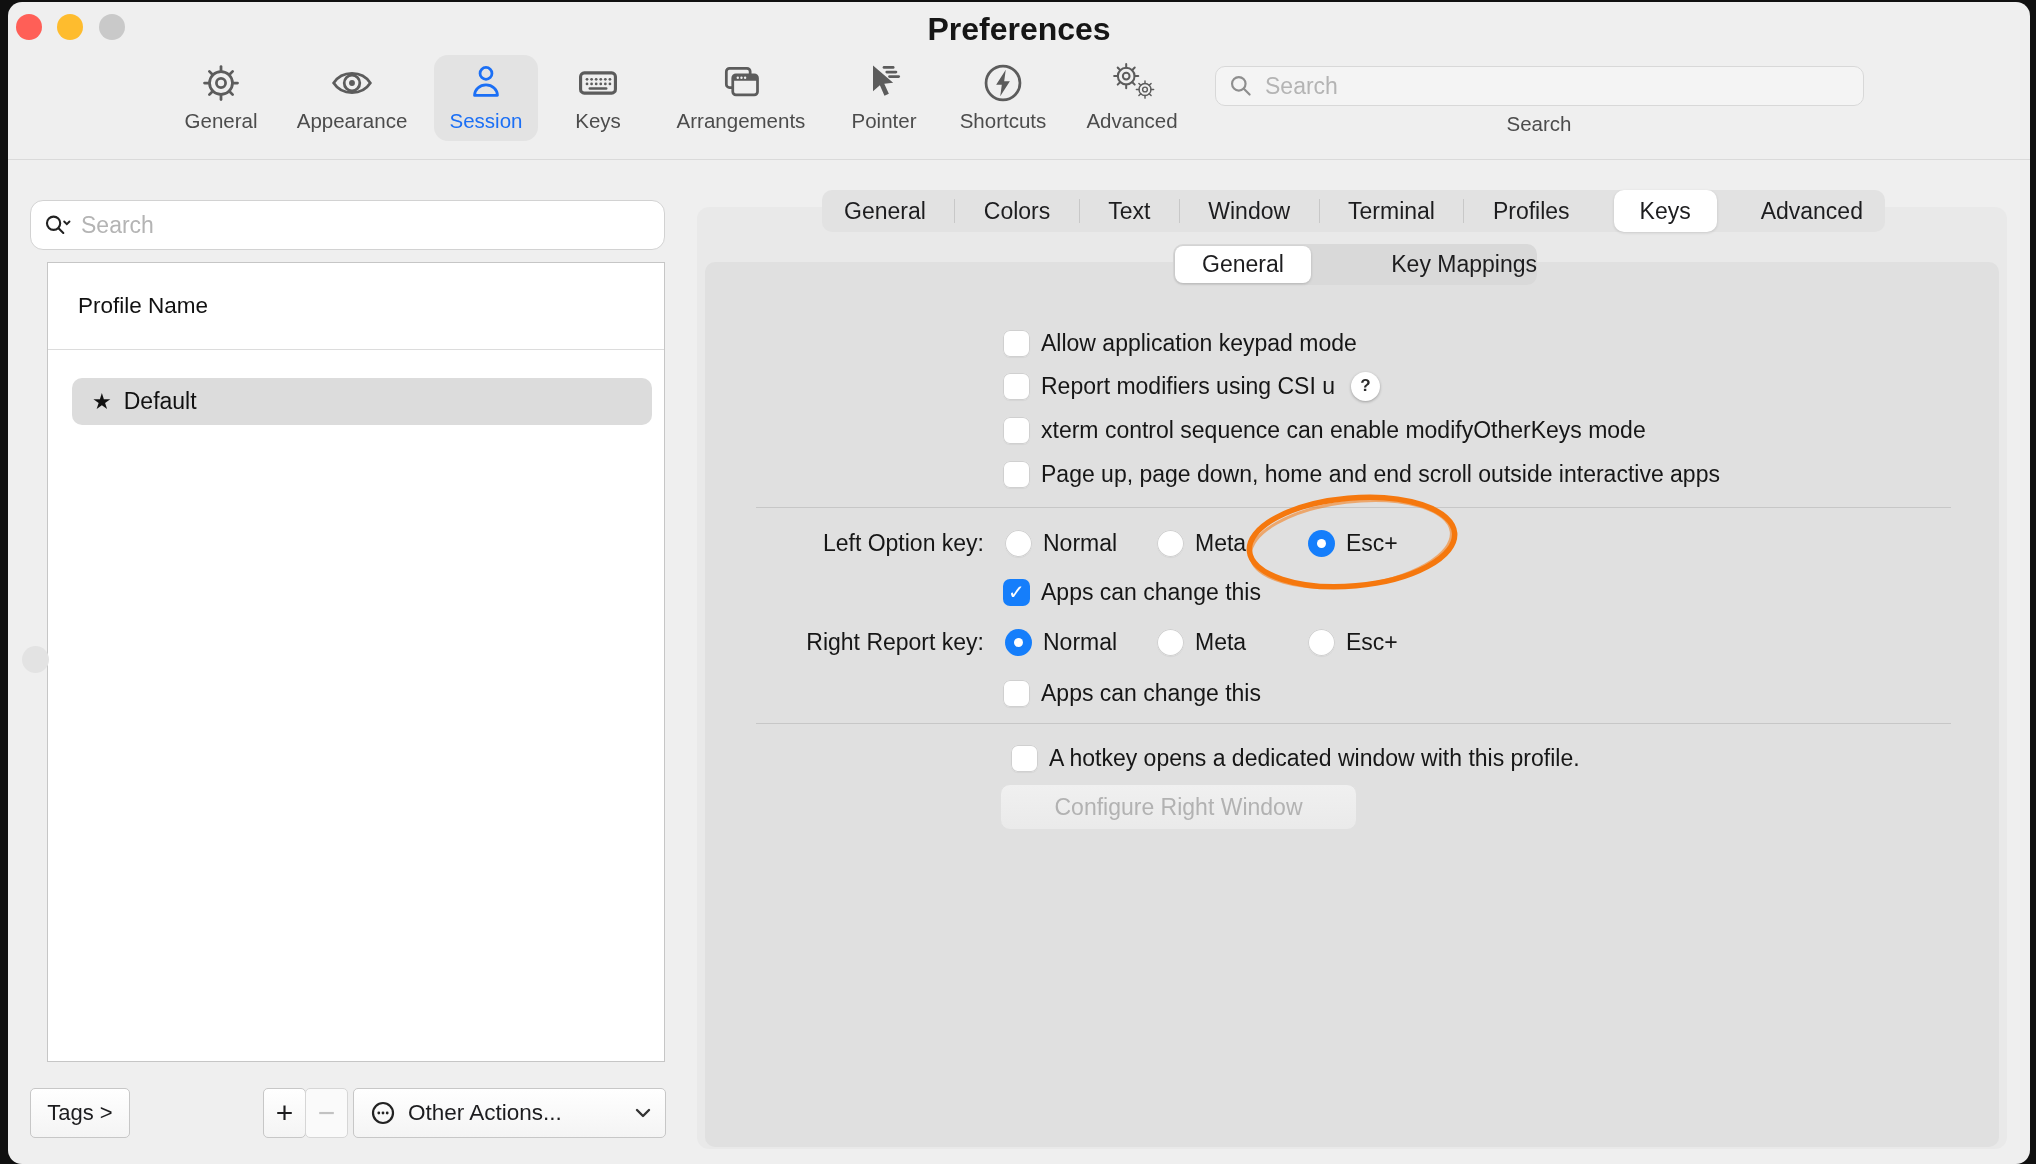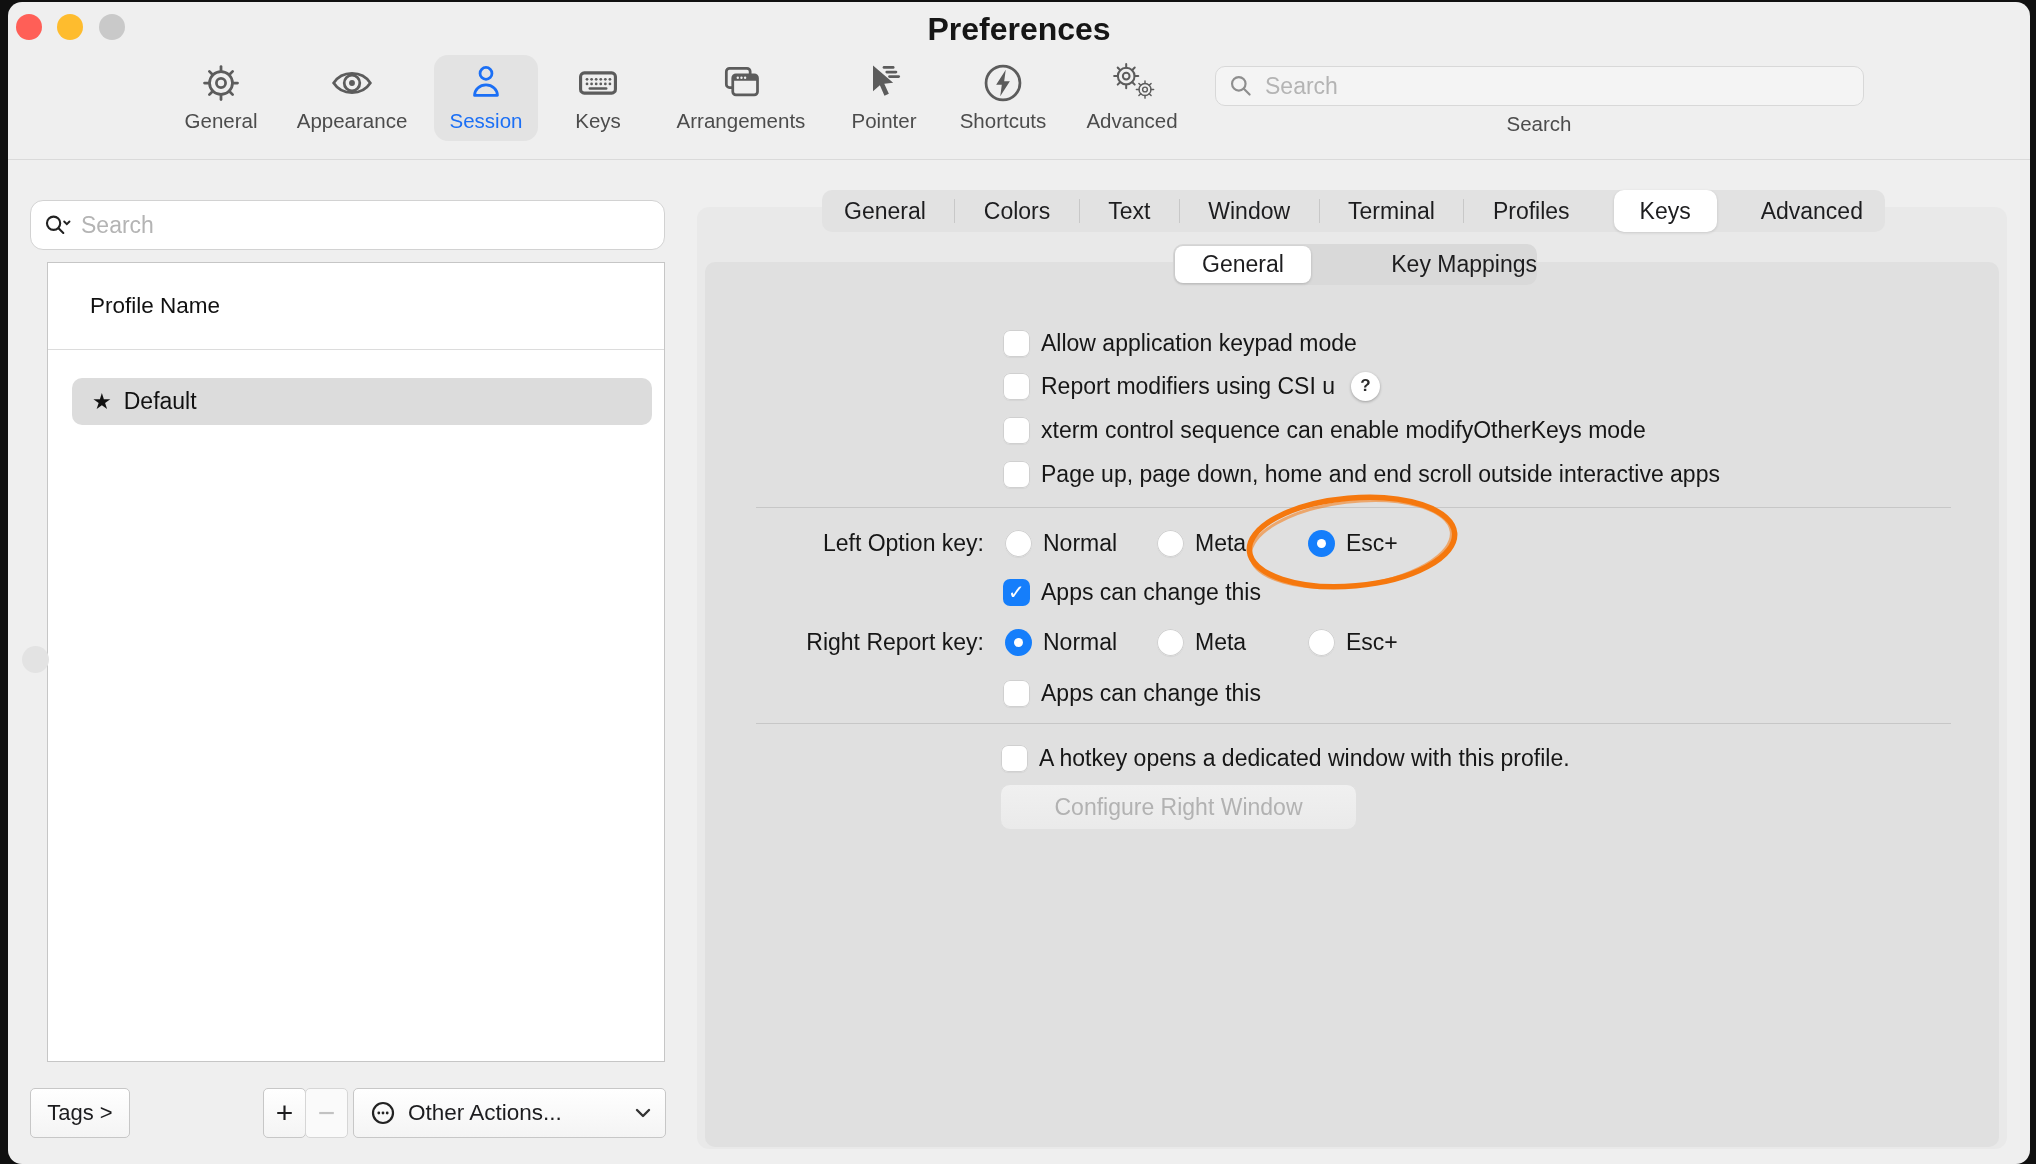--- a/index.html
+++ b/index.html
@@ -58,21 +58,21 @@
     position:absolute; left:22px; top:198px; width:635px; height:50px;
     background:#fff; border:1px solid #d2d2d2; border-radius:13px;
     display:flex; align-items:center; padding:0 12px; gap:8px;
   }
   .edge-dot { position:absolute; left:14px; top:644px; width:27px; height:27px;
     border-radius:50%; background:#e3e3e3; z-index:3; }
   .listbox {
     position:absolute; left:39px; top:260px; width:618px; height:800px;
     background:#fff; border:1px solid #c6c6c6;
   }
-  .list-header { height:86px; display:flex; align-items:center; padding-left:42px;
+  .list-header { height:86px; display:flex; align-items:center; padding-left:30px;
     font-size:22.5px; color:#111; }
   .list-header-sep { height:1px; background:#dcdcdc; }
   .profile-row {
     margin:28px 0 0 24px; width:580px; height:47px; background:#dcdcdc;
     border-radius:10px; display:flex; align-items:center; padding-left:20px; gap:12px;
     font-size:23px; color:#111;
   }
   .profile-row .star { font-size:22px; }
 
   .btn {
@@ -454,21 +454,21 @@
       <span>Esc+</span>
     </div>
 
     <div class="formrow" style="left:298px; top:414px">
       <div class="cbox"></div>
       <span>Apps can change this</span>
     </div>
 
     <div class="hr" style="top:461px"></div>
 
-    <div class="formrow" style="left:296px; top:479px">
+    <div class="formrow" style="left:306px; top:479px">
       <div class="cbox"></div>
       <span>A hotkey opens a dedicated window with this profile.</span>
     </div>
 
     <div class="config-btn">Configure Right Window</div>
   </div>
 
 </div>
 
 </body></html>

